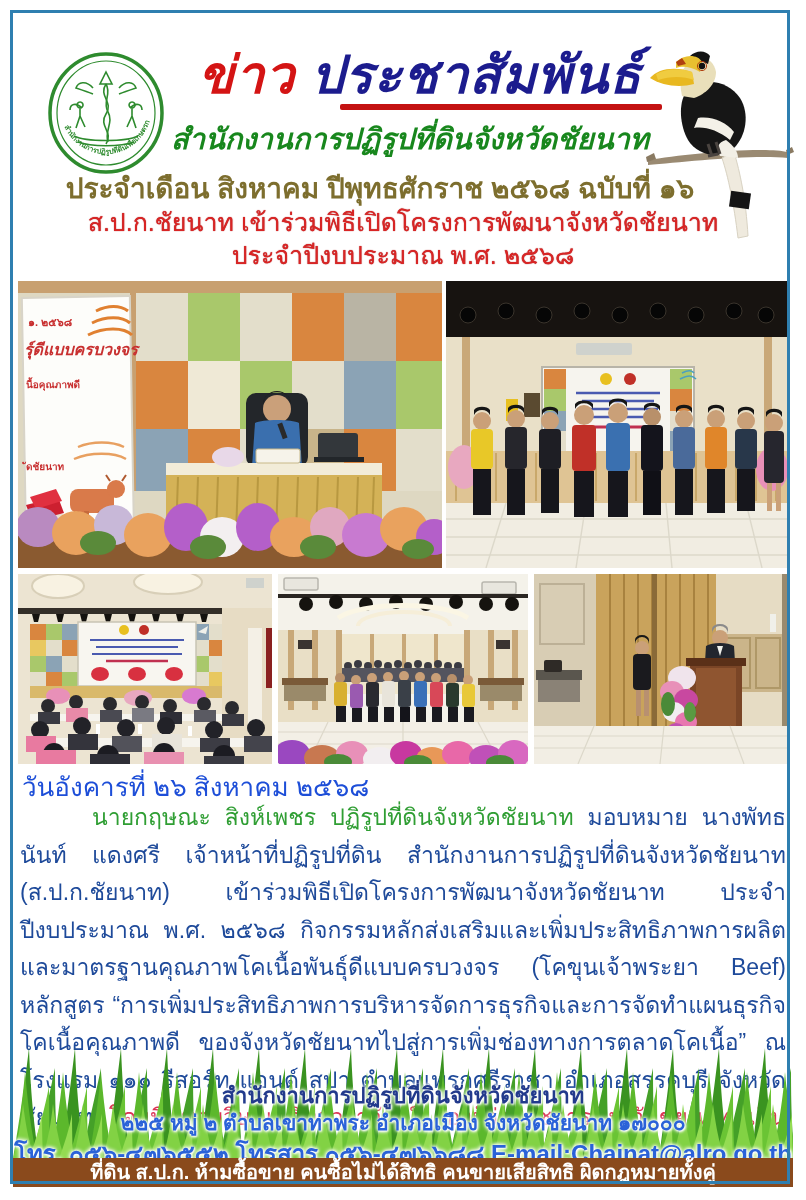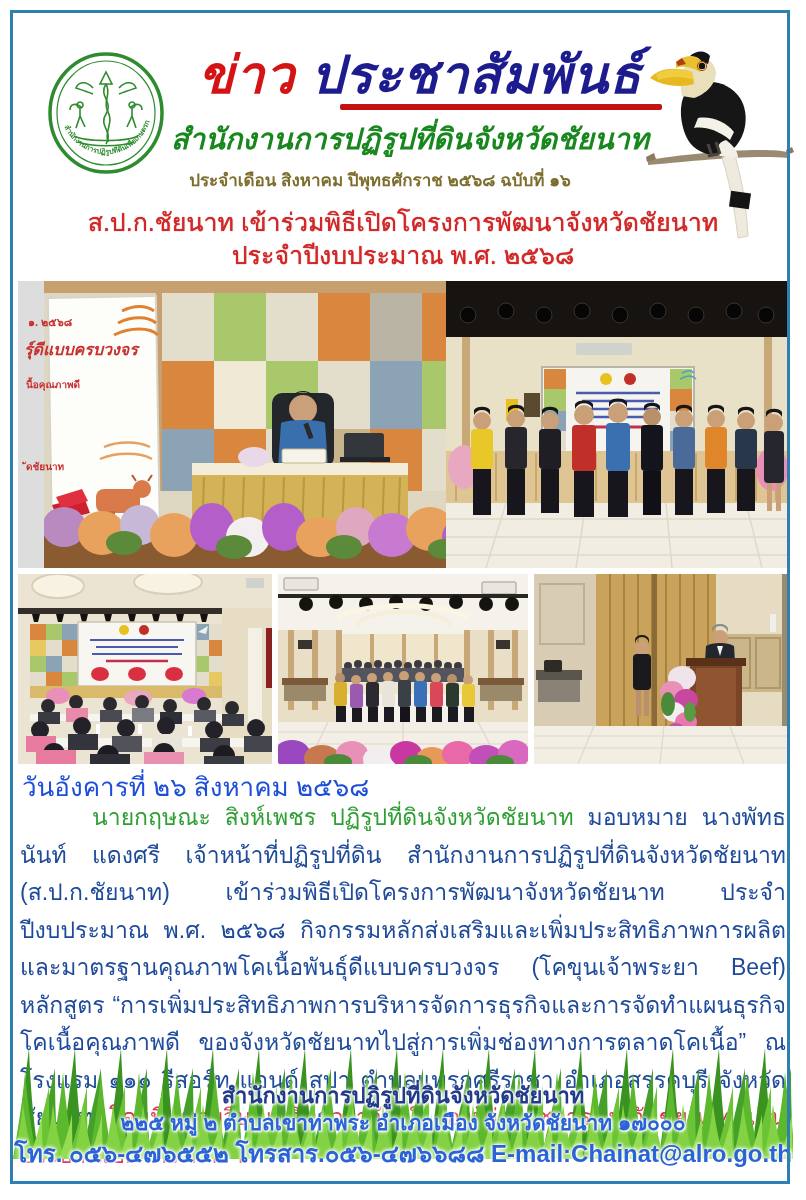--- a/index.html
+++ b/index.html
@@ -11,33 +11,33 @@
   
   .logo{position:absolute;left:46px;top:50px;width:120px;height:126px;}
   .title-block{position:absolute;left:185px;top:48px;width:470px;text-align:center;z-index:2;}
   .title-line{font-size:52px;font-weight:bold;font-style:italic;letter-spacing:1px;line-height:54px;}
   .title-red{color:#d41414;}
   .title-blue{color:#1c1c8e;}
   .title-underline{position:absolute;left:340px;top:104px;width:322px;height:6px;background:#c41212;border-radius:2px;}
   .subtitle{position:absolute;left:160px;top:116px;width:500px;text-align:center;
             font-size:29px;font-weight:bold;font-style:italic;color:#18871d;}
   .issue-line{position:absolute;left:60px;top:166px;width:640px;text-align:center;
-              font-size:17px;font-weight:bold;color:#7d6e2e;}
+              font-size:28px;font-weight:bold;color:#7d6e2e;}
   .bird{position:absolute;right:12px;top:32px;width:152px;height:212px;z-index:1;}
 
   
   .headline{position:absolute;left:30px;top:206px;width:746px;text-align:center;
             font-size:25px;font-weight:normal;color:#d92525;line-height:33px;
             text-shadow:0 0 1px #a01010;}
 
   
   .photos{position:absolute;left:18px;top:281px;width:770px;}
   .photo{position:absolute;overflow:hidden;background:#ddd;}
   .photo svg{display:block;width:100%;height:100%;}
-  #photo1{left:0;top:0;width:424px;height:287px;padding-left:26px;}
+  #photo1{left:0;top:0;width:424px;height:287px;}
   #photo2{left:428px;top:0;width:342px;height:287px;}
   #photo3{left:0;top:293px;width:254px;height:190px;}
   #photo4{left:260px;top:293px;width:250px;height:190px;}
   #photo5{left:516px;top:293px;width:254px;height:190px;}
   .banner-frag{position:absolute;color:#c83030;font-weight:bold;white-space:nowrap;}
 
   
   .article-date{position:absolute;left:22px;top:766px;font-size:26px;font-weight:normal;color:#1d4ed8;}
   .article{position:absolute;left:20px;top:799px;width:766px;font-size:23px;line-height:37.5px;
            text-align:justify;text-indent:72px;}
@@ -666,14 +666,15 @@
           <path d="M16 117 C22 100 26 88 29 72 C29 100 30 108 30 117 Z" fill="#94dc52"></path>
         </pattern>
       </defs>
       <rect x="0" y="0" width="780" height="117" fill="url(#gBack)"></rect>
       <rect x="0" y="22" width="780" height="95" fill="url(#gMid)"></rect>
       <rect x="0" y="48" width="780" height="69" fill="url(#gFront)"></rect>
     </svg>
     <div class="f-line f-office">สำนักงานการปฏิรูปที่ดินจังหวัดชัยนาท</div>
     <div class="f-line f-address">๒๒๕ หมู่ ๒ ตำบลเขาท่าพระ อำเภอเมือง จังหวัดชัยนาท ๑๗๐๐๐</div>
     <div class="f-line f-contact">โทร. ๐๕๖-๔๗๖๕๕๒ โทรสาร.๐๕๖-๔๗๖๖๘๘ E-mail:Chainat@alro.go.th</div>
+    <div class="warning-bar">ที่ดิน ส.ป.ก. ห้ามซื้อขาย คนซื้อไม่ได้สิทธิ คนขายเสียสิทธิ ผิดกฎหมายทั้งคู่</div>
   </div>
 </div>
 
 </body></html>

